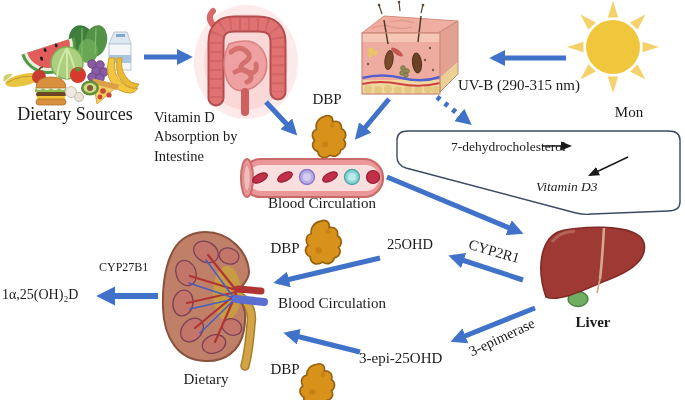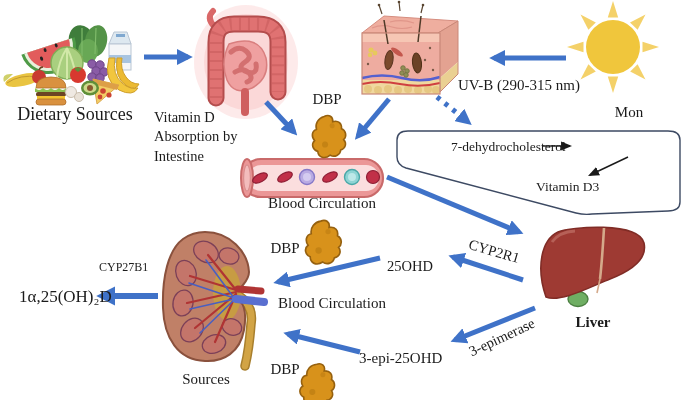--- a/index.html
+++ b/index.html
@@ -270,39 +270,39 @@
 
 <div class="lbl wrap" style="left:154px;top:108px;width:98px;font-size:14.5px;line-height:1.34;">Vitamin D Absorption by Intestine</div>
 
 <div class="lbl ctr" style="left:304px;top:90px;width:46px;">DBP</div>
 
 <div class="lbl" style="left:458px;top:76px;">UV-B (290-315 nm)</div>
 
 <div class="lbl ctr" style="left:599px;top:103px;width:60px;">Mon</div>
 
 <div class="lbl boxtxt" style="left:403px;top:139px;margin-left:48px;">7-dehydrocholesterol</div>
-<div class="lbl boxtxt" style="left:536px;top:179px;">Vitamin D3</div>
+<div class="lbl boxtxt" style="left:536px;top:179px;font-style:italic;">Vitamin D3</div>
 
 <div class="lbl ctr" style="left:255px;top:194px;width:134px;">Blood Circulation</div>
 
 <div class="lbl ctr" style="left:262px;top:239px;width:46px;">DBP</div>
 
-<div class="lbl" style="left:387px;top:258px;font-size:14.5px;">25OHD</div>
+<div class="lbl" style="left:387px;top:236px;font-size:14.5px;">25OHD</div>
 
 <div class="lbl ctr rot-cyp2r1" style="left:452px;top:243px;width:84px;font-size:14.5px;">CYP2R1</div>
 
 <div class="lbl ctr" style="left:563px;top:313px;width:60px;font-weight:bold;">Liver</div>
 
 <div class="lbl ctr" style="left:265px;top:294px;width:134px;">Blood Circulation</div>
 
 <div class="lbl ctr rot-epimerase" style="left:459px;top:329px;width:86px;font-size:14.5px;">3-epimerase</div>
 
 <div class="lbl" style="left:359px;top:349px;font-size:15px;">3-epi-25OHD</div>
 
 <div class="lbl ctr" style="left:262px;top:360px;width:46px;">DBP</div>
 
-<div class="lbl ctr" style="left:176px;top:370px;width:60px;">Sources</div>
+<div class="lbl ctr" style="left:176px;top:370px;width:60px;">Dietary</div>
 
 <div class="lbl" style="left:99px;top:260px;font-size:12px;">CYP27B1</div>
 
-<div class="lbl" style="left:19px;top:287px;font-size:17px;">1α,25(OH)₂D</div>
+<div class="lbl" style="left:2px;top:287px;font-size:14px;">1α,25(OH)₂D</div>
 
 </div>
 
 </body></html>

